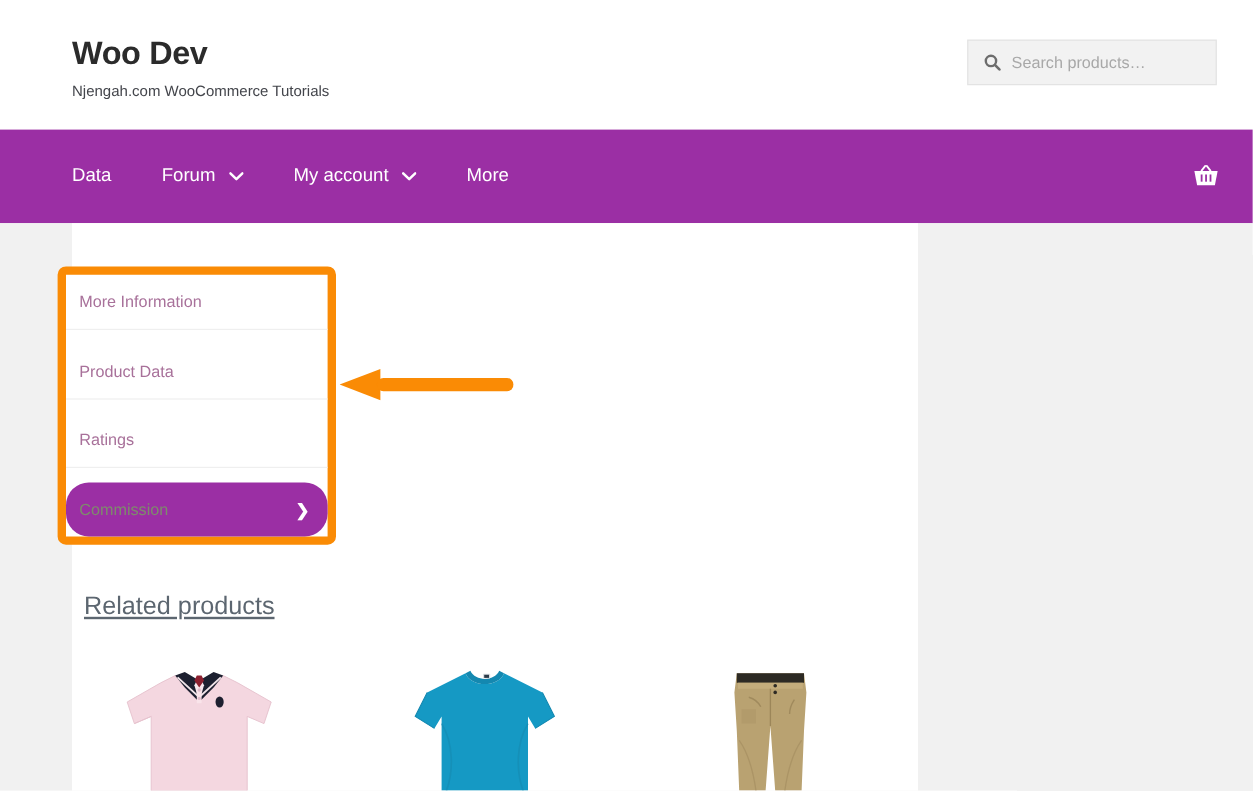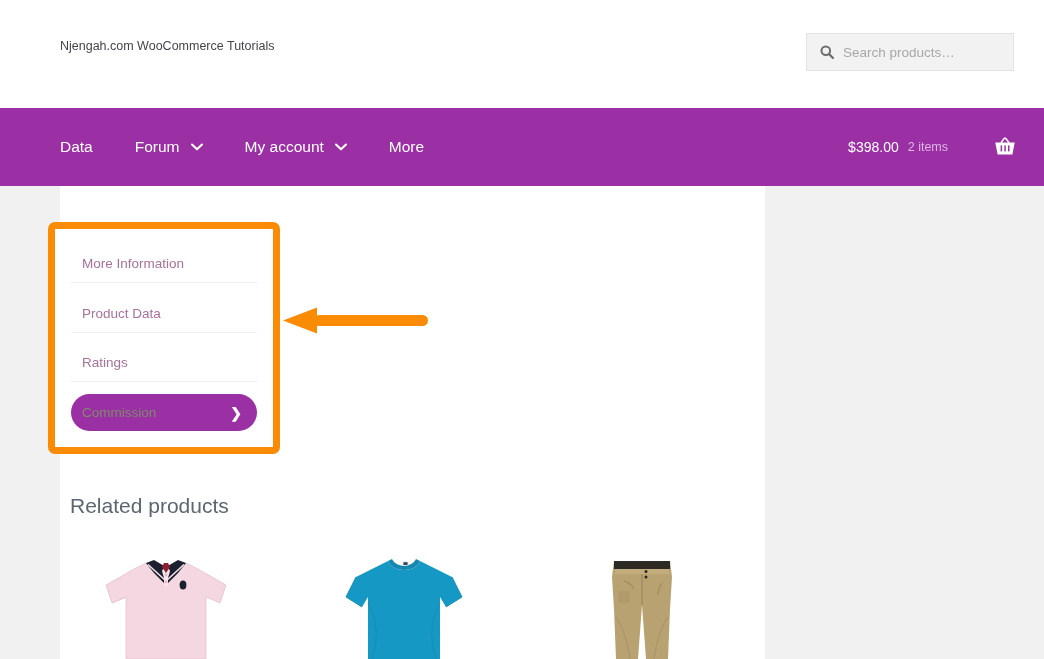--- a/index.html
+++ b/index.html
@@ -87,21 +87,21 @@
   
   #tabs-highlight {
     position: absolute; left: 48px; top: 222px;
     width: 232px; height: 232px;
     border: 7px solid #fa8b05;
     border-radius: 7px;
     background: #ffffff;
   }
   #product-tabs {
     position: absolute; left: 0; top: 0; right: 0; bottom: 0;
-    list-style: none; margin: 16px; padding: 0;
+    list-style: none; margin: 0; padding: 0;
     display: flex; flex-direction: column; gap: 12px;
   }
   .tab-item {
     flex: 1 1 0;
     display: flex; align-items: center;
     padding: 0 12px 0 11px;
     font-size: 13.5px;
     color: #a8719a;
     border-bottom: 1px solid #efefef;
     cursor: pointer;
@@ -125,40 +125,41 @@
     position: absolute; left: 283px; top: 307px;
     width: 145px; height: 27px;
   }
 
   
   #related-products {
     position: absolute; left: 70px; top: 492px; width: 690px;
   }
   #related-heading {
     font-size: 21px; color: #5c6670; font-weight: normal;
-    margin: 0 0 28px 0; line-height: 1.3;
+    margin: 0 0 28px 0; line-height: 1.3; text-decoration: underline;
   }
   #product-grid {
     display: flex; gap: 70px; margin-left: 12px;
   }
   .product-card { width: 168px; }
   .product-thumb {
     width: 168px; height: 112px;
     display: flex; align-items: flex-end; justify-content: center;
     overflow: hidden;
   }
   .product-thumb svg { display: block; }
 </style>
 </head>
 <body>
 
 <div id="page">
 
   <header id="site-header">
     <div id="branding">
+      <h1 id="site-title">Woo Dev</h1>
       <div id="site-tagline">Njengah.com WooCommerce Tutorials</div>
     </div>
 
     <form id="search-form">
       <span id="search-icon">
         <svg width="14" height="14" viewBox="0 0 14 14">
           <circle cx="5.8" cy="5.8" r="4.3" fill="none" stroke="#6d6d6d" stroke-width="2"></circle>
           <line x1="9.1" y1="9.1" x2="13" y2="13" stroke="#6d6d6d" stroke-width="2.2" stroke-linecap="round"></line>
         </svg>
       </span>
@@ -185,24 +186,20 @@
           <svg width="12" height="8" viewBox="0 0 12 8">
             <path d="M1 1.5 L6 6.3 L11 1.5" fill="none" stroke="#ffffff" stroke-width="2.1" stroke-linecap="round" stroke-linejoin="round"></path>
           </svg>
         </span>
       </li>
       <li class="nav-item">
         <span>More</span>
       </li>
     </ul>
 
-    <div id="cart-summary">
-      <span id="cart-amount">$398.00</span>
-      <span id="cart-count">2 items</span>
-    </div>
 
     <div id="cart-icon">
       <svg width="22" height="20" viewBox="0 0 22 20">
         <path d="M7.3 5.2 L10.4 1.2 M14.7 5.2 L11.6 1.2" stroke="#ffffff" stroke-width="1.5" fill="none" stroke-linecap="round"></path>
         <path d="M1.3 5.6 L20.7 5.6 L18.4 17.4 L3.6 17.4 Z" fill="#ffffff"></path>
         <rect x="6.6" y="8.4" width="1.5" height="6" fill="#9b2fa4"></rect>
         <rect x="10.3" y="8.4" width="1.5" height="6" fill="#9b2fa4"></rect>
         <rect x="14" y="8.4" width="1.5" height="6" fill="#9b2fa4"></rect>
       </svg>
     </div>

